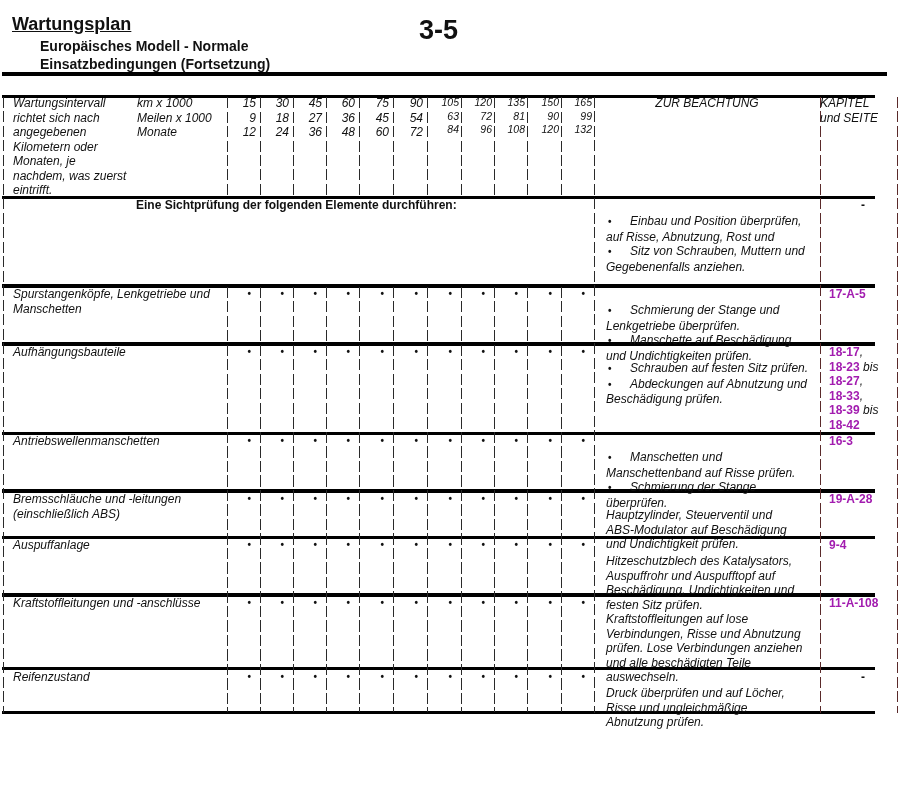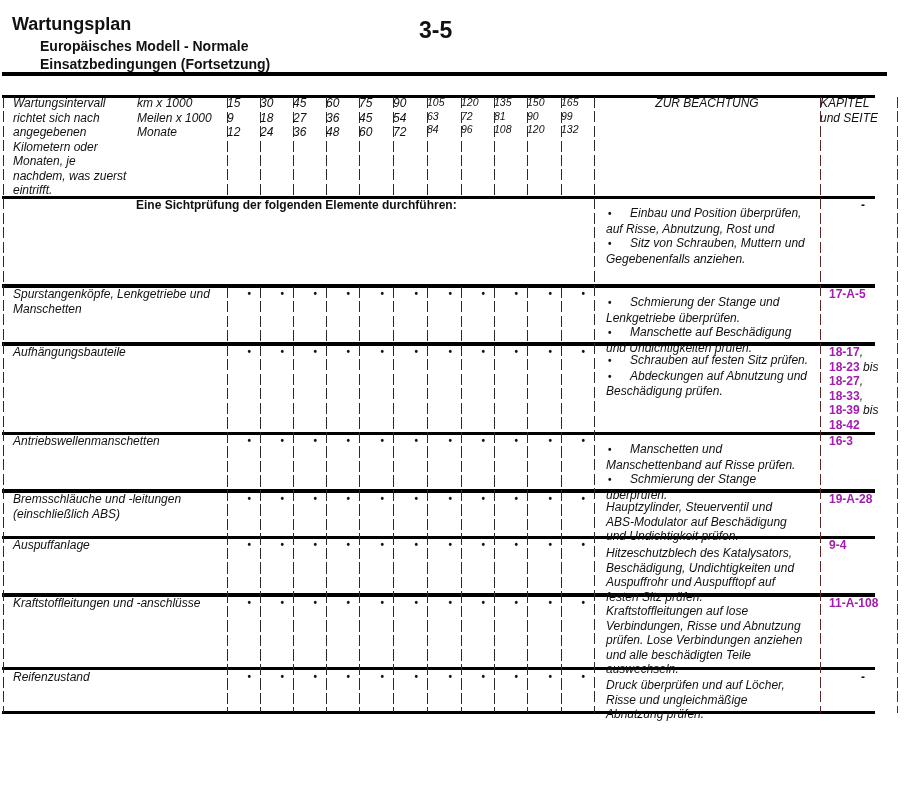--- a/index.html
+++ b/index.html
@@ -2,49 +2,49 @@
 <html><head>
 <meta charset="utf-8">
 <style>
   html, body { margin:0; padding:0; }
   body {
     width:922px; height:797px; position:relative; overflow:hidden;
     background:#ffffff; color:#111111;
     font-family:"Liberation Sans", sans-serif;
   }
   .abs { position:absolute; }
-  .title { left:12px; top:13px; font-size:18px; font-weight:bold; line-height:22px; }
+  .title { left:12px; top:13px; font-size:18px; font-weight:bold; text-decoration:underline; line-height:22px; }
   .subtitle { left:12px; top:37px; font-size:14px; font-weight:bold; line-height:18px; }
   .subtitle div { white-space:nowrap;margin-left:28px; }
-  .pagenum { left:419px; top:14px; font-size:23px; font-weight:bold; line-height:32px; }
+  .pagenum { left:419px; top:14px; font-size:27px; font-weight:bold; line-height:32px; }
   .rule { left:2px; top:72px; width:885px; height:4px; background:#000; }
 
   .hl { position:absolute; left:2px; width:873px; background:#000; }
   .vl { position:absolute; width:1px;
         background:repeating-linear-gradient(to bottom,#2a2a2a 0px,#2a2a2a 11px,transparent 11px,transparent 14.5px); }
   .vl.red { background:repeating-linear-gradient(to bottom,#5a2a2a 0px,#5a2a2a 11px,transparent 11px,transparent 14.5px); }
   .vcols { position:absolute; left:227px; display:flex; }
   .vcols span { display:block; width:33px; height:100%;
         background:repeating-linear-gradient(to bottom,#2a2a2a 0px,#2a2a2a 11px,transparent 11px,transparent 14.5px) left top / 1px 100% no-repeat; }
   .vcols span:nth-child(5), .vcols span:nth-child(6), .vcols span:nth-child(7), .vcols span:nth-child(10) { width:34px; }
 
   .txt { font-size:12px; font-style:italic; line-height:14.5px; white-space:nowrap; }
   .row { position:absolute; left:0; width:922px; }
   .lbl { position:absolute; left:13px; top:0; }
   .lbl div { white-space:nowrap; }
   .units { position:absolute; left:137px; top:0; }
   .ints { position:absolute; left:227px; top:0; display:flex; }
-  .ints .col { width:33px; box-sizing:border-box; padding-right:4px; }
+  .ints .col { width:33px; box-sizing:border-box; padding-right:4px; text-align:right; }
   .ints .col.sm { font-size:10.5px; line-height:13.5px; padding-right:2px; }
   .ints .col:nth-child(5), .ints .col:nth-child(6), .ints .col:nth-child(7), .ints .col:nth-child(10) { width:34px; }
   .marks { position:absolute; left:227px; top:0; display:flex; }
   .marks span { display:block; width:33px; box-sizing:border-box; padding-right:9px; text-align:right;
         font-size:10px; font-style:normal; font-weight:bold; line-height:14.5px; }
   .marks span:nth-child(5), .marks span:nth-child(6), .marks span:nth-child(7), .marks span:nth-child(10) { width:34px; }
-  .notes { position:absolute; left:606px; top:8px; width:214px; }
+  .notes { position:absolute; left:606px; top:16px; width:214px; }
   .notes .ln { white-space:nowrap; }
   .notes .b { display:inline-block; width:24px; padding-left:2px; box-sizing:border-box; font-style:normal; font-size:10px; font-weight:bold; }
   .kap { position:absolute; left:829px; top:0; width:68px; }
   .kap .ref { font-weight:bold; font-style:normal; color:#a21caf; }
   .kap .dash { display:block; text-align:center; width:68px; font-style:normal; font-weight:bold; }
   .nh { position:absolute; left:594px; width:226px; text-align:center; top:0; }
   .kh { position:absolute; left:820px; width:78px; text-align:left; top:0; }
   .section { position:absolute; left:136px; top:0; font-size:12px; font-weight:bold; font-style:normal; line-height:14.5px; white-space:nowrap; }
 </style>
 </head>
@@ -322,22 +322,22 @@
         <span>•</span>
         <span>•</span>
         <span>•</span>
         <span>•</span>
         <span>•</span>
         <span>•</span>
         <span>•</span>
     </div>
     <div class="notes">
       <div class="ln"><span>Hitzeschutzblech des Katalysators,</span></div>
+      <div class="ln"><span>Auspuffrohr und Auspufftopf auf</span></div>
       <div class="ln"><span>Beschädigung, Undichtigkeiten und</span></div>
-      <div class="ln"><span>Auspuffrohr und Auspufftopf auf</span></div>
       <div class="ln"><span>festen Sitz prüfen.</span></div>
     </div>
     <div class="kap">
       <div><span class="ref">9-4</span></div>
     </div>
   </div>
 
   <div class="row txt" style="top:596px">
     <div class="lbl">
       <div>Kraftstoffleitungen und -anschlüsse</div>

